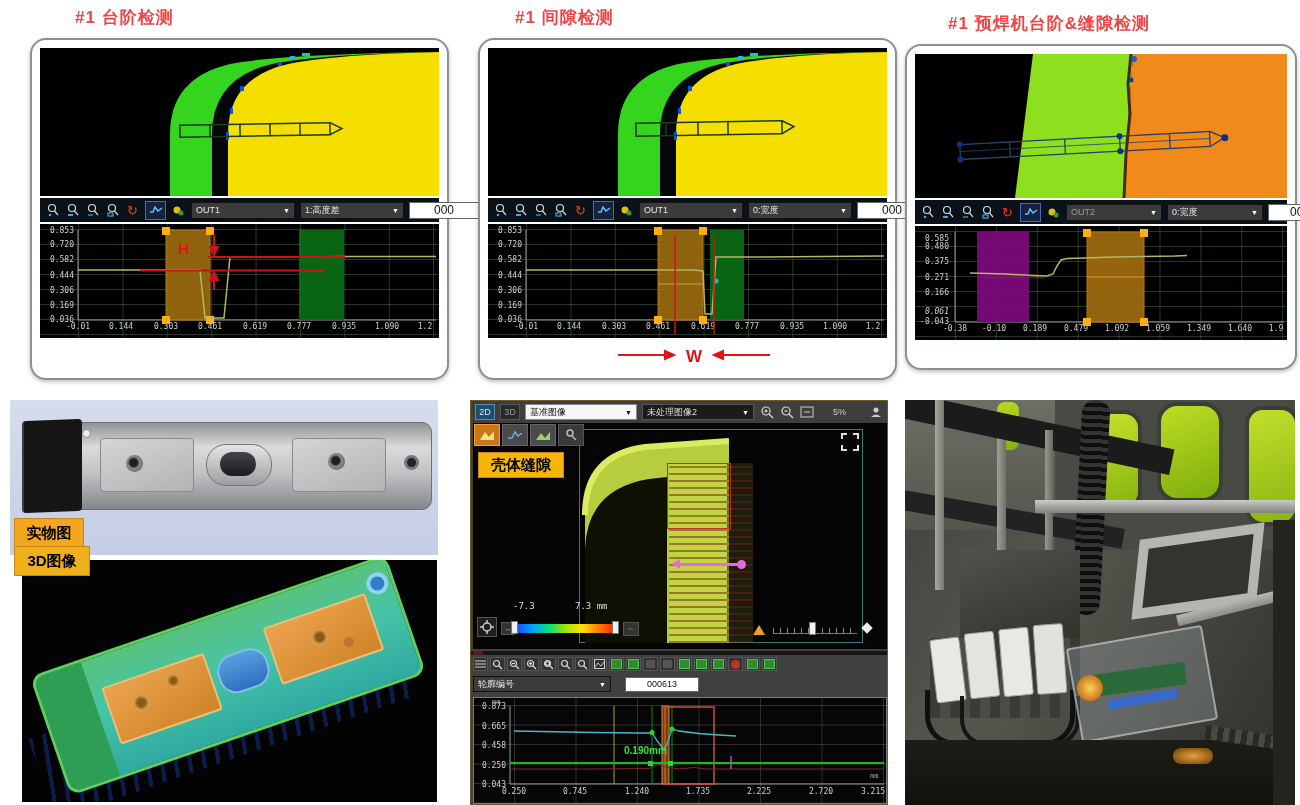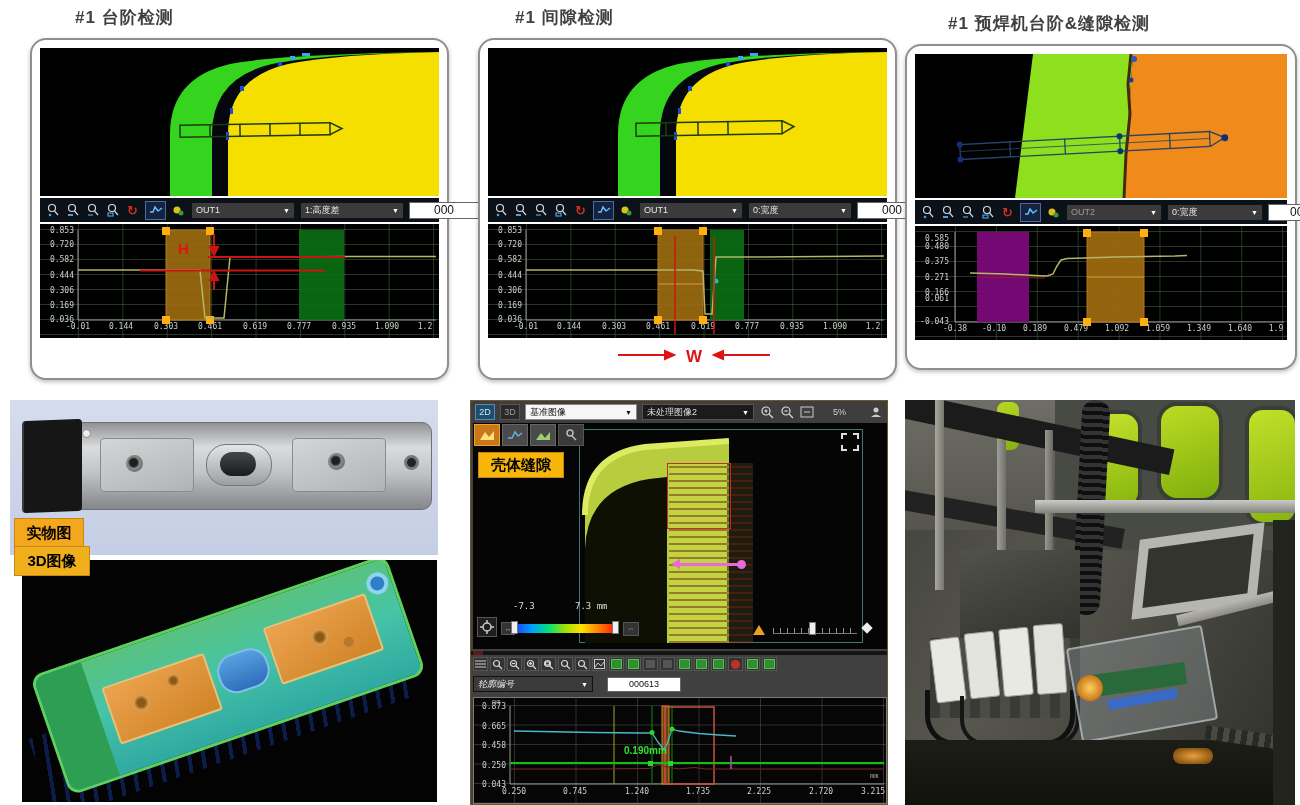--- a/index.html
+++ b/index.html
@@ -1,19 +1,19 @@
 <!DOCTYPE html>
 <html><head>
 <meta charset="utf-8">
 <style>
   html,body{margin:0;padding:0;background:#fff;font-family:"Liberation Sans","DejaVu Sans",sans-serif;}
   #root{position:relative;width:1300px;height:805px;background:#fff;overflow:hidden;}
   .abs{position:absolute;}
   .monitor{position:absolute;background:#fff;border:2px solid #8f8f8f;border-radius:16px;box-shadow:0 2px 4px rgba(0,0,0,.25);}
-  .ptitle{position:absolute;font-weight:bold;font-size:17px;color:#404040;letter-spacing:1px;white-space:nowrap;}
+  .ptitle{position:absolute;font-weight:bold;font-size:17px;color:#ef4444;letter-spacing:1px;white-space:nowrap;}
   .imgarea{position:absolute;left:8px;top:8px;background:#000;overflow:hidden;}
   .tbar{position:absolute;left:8px;height:24px;background:#0b1119;display:flex;align-items:center;gap:5px;padding:0 5px;box-sizing:border-box;}
   .tico{width:15px;height:15px;display:flex;align-items:center;justify-content:center;flex:0 0 auto;}
   .tbtn{width:19px;height:17px;background:#15233f;border:1px solid #4a6ab0;display:flex;align-items:center;justify-content:center;flex:0 0 auto;}
   .dd{height:17px;background:#3b3b3b;color:#e6e6e6;font-size:9px;display:flex;align-items:center;justify-content:space-between;padding:0 4px;border:1px solid #121212;box-sizing:border-box;flex:0 0 auto;}
   .dd .arr{font-size:7px;color:#fff;margin-left:4px;}
   .valbox{height:17px;background:#fff;color:#111;font-size:12px;display:flex;align-items:center;justify-content:center;border:1px solid #666;box-sizing:border-box;flex:0 0 auto;}
   .graph{position:absolute;left:8px;background:#000;}
   .grid-ab{background-image:linear-gradient(90deg,rgba(80,125,80,.45) 0 1px,transparent 1px),linear-gradient(0deg,rgba(80,125,80,.45) 0 1px,transparent 1px);background-size:44.4px 100%,100% 15px;background-position:38px 0,0 6px;}
   .grid-c{background-image:linear-gradient(90deg,rgba(80,125,80,.45) 0 1px,transparent 1px),linear-gradient(0deg,rgba(80,125,80,.45) 0 1px,transparent 1px);background-size:40.9px 100%,100% 15px;background-position:40px 0,0 6px;}
@@ -347,21 +347,21 @@
           <span class="arr">▼</span>
         </div>
       <div class="valbox" style="width:64px;">000</div>
     </div>
     <div class="graph grid-c" style="top:180px;width:372px;height:114px;">
       <span class="ytick" style="top:8px;">0.585</span>
       <span class="ytick" style="top:16px;">0.480</span>
       <span class="ytick" style="top:31px;">0.375</span>
       <span class="ytick" style="top:47px;">0.271</span>
       <span class="ytick" style="top:62px;">0.166</span>
-      <span class="ytick" style="top:68px;">0.061</span>
+      <span class="ytick" style="top:81px;font-style:italic;">0.061</span>
       <span class="ytick" style="top:91px;">-0.043</span>
       <span class="xtick" style="left:40px;top:98px;">-0.38</span>
       <span class="xtick" style="left:79px;top:98px;">-0.10</span>
       <span class="xtick" style="left:120px;top:98px;">0.189</span>
       <span class="xtick" style="left:161px;top:98px;">0.479</span>
       <span class="xtick" style="left:202px;top:98px;">1.092</span>
       <span class="xtick" style="left:243px;top:98px;">1.059</span>
       <span class="xtick" style="left:284px;top:98px;">1.349</span>
       <span class="xtick" style="left:325px;top:98px;">1.640</span>
       <span class="xtick" style="left:361px;top:98px;">1.9</span>
@@ -586,21 +586,21 @@
         </span>
       <span class="ti">
           <span class="gq"></span>
         </span>
       <span class="ti">
           <span class="gq"></span>
         </span>
     </div>
 
     <div class="abs" style="left:2px;top:274px;width:414px;height:18px;display:flex;align-items:center;gap:14px;">
-      <div class="dd" style="width:120px;height:16px;font-style:italic;">
+      <div class="dd" style="width:138px;height:16px;">
           <span>轮廓编号</span>
           <span class="arr">▼</span>
         </div>
       <div class="valbox" style="width:74px;height:15px;font-size:9px;">000613</div>
     </div>
 
     <div class="abs" style="left:2px;top:296px;width:414px;height:107px;background:#060606;border:1px solid #7a7a7a;box-sizing:border-box;background-image:linear-gradient(90deg,rgba(120,120,120,.35) 0 1px,transparent 1px),linear-gradient(0deg,rgba(110,110,110,.4) 0 1px,transparent 1px);background-size:61.5px 100%,100% 19.5px;background-position:40px 0,0 8px;">
       <span class="vt" style="left:18px;top:0px;font-size:7px;color:#aaa;">mm</span>
       <span class="vt" style="left:396px;top:74px;font-size:7px;color:#aaa;">mm</span>
       <span class="ytick" style="top:4px;width:32px;">0.873</span>

